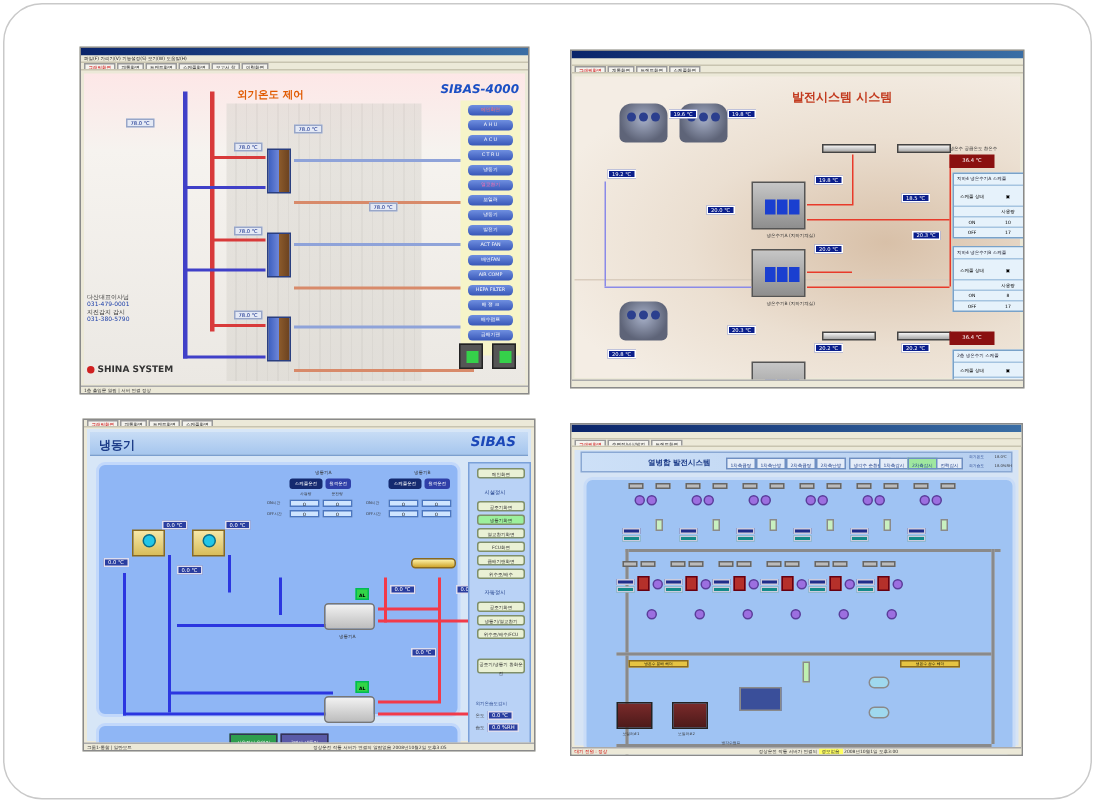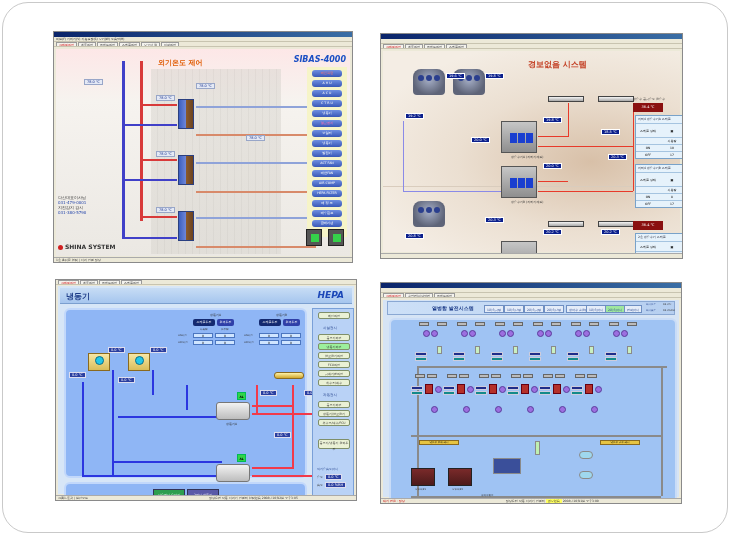--- a/index.html
+++ b/index.html
@@ -176,21 +176,21 @@
   </div>
 
   <div class="shot" id="s2">
     <div class="titlebar"></div>
     <div class="menubar"></div>
     <div class="tabbar">
       <span class="active">그래픽화면</span><span>계통화면</span><span>트렌드화면</span><span>스케줄화면</span>
     </div>
     <div class="canvas">
       <div class="band"></div>
-      <div class="title">경보없음 시스템</div>
+      <div class="title">발전시스템 시스템</div>
 
       <div class="tower" style="left:30px;top:18px;">
           <b style="left:5px;"></b>
           <b style="left:13px;"></b>
           <b style="left:21px;"></b>
         </div>
       <div class="tower" style="left:70px;top:18px;">
           <b style="left:5px;"></b>
           <b style="left:13px;"></b>
           <b style="left:21px;"></b>
@@ -308,21 +308,21 @@
     <div class="statusbar"></div>
   </div>
 
   <div class="shot" id="s3">
     <div class="tabbar">
       <span class="active">그래픽화면</span><span>계통화면</span><span>트렌드화면</span><span>스케줄화면</span>
     </div>
     <div class="canvas">
       <div class="hdr">
         <div class="t">냉동기</div>
-        <div class="b">HEPA</div>
+        <div class="b">SIBAS</div>
       </div>
 
       <div class="main">
 
         <div class="lbl" style="left:144px;top:3px;font-size:3px;">냉동기A</div>
         <div class="btn" style="left:127px;top:9px;width:22px;background:#142a70;color:#fff;font-size:3px;">스케줄운전</div>
         <div class="btn" style="left:151px;top:9px;width:17px;background:#2f3fa8;color:#fff;font-size:3px;">원격운전</div>
         <div class="lbl" style="left:134px;top:18px;font-size:2.5px;">사용량</div>
         <div class="lbl" style="left:155px;top:18px;font-size:2.5px;">운전량</div>
         <div class="lbl" style="left:112px;top:24px;font-size:2.5px;">ON시간</div>

